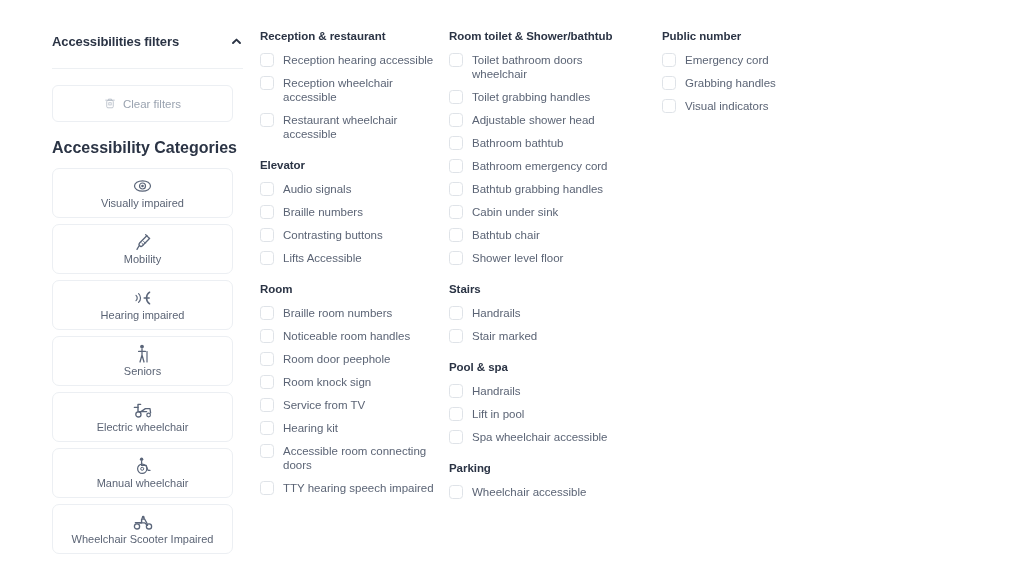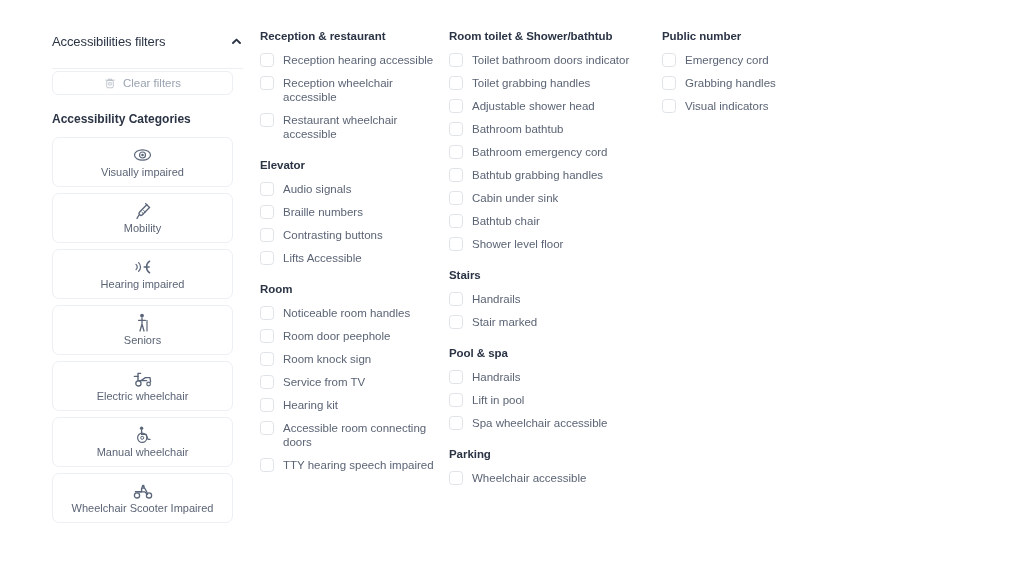--- a/index.html
+++ b/index.html
@@ -25,55 +25,55 @@
     width: 192px;
   }
   .panel-head {
     display: flex;
     align-items: center;
     justify-content: space-between;
     height: 22px;
   }
   .panel-title {
     font-size: 13px;
-    font-weight: normal;
+    font-weight: bold;
     color: #2b3445;
     letter-spacing: -0.1px;
   }
   .chevron {
     width: 16px; height: 16px;
     display: flex; align-items: center; justify-content: center;
     cursor: pointer;
   }
   .chevron svg { display: block; }
   .divider {
     margin-top: 16px;
     height: 1px;
     width: 191px;
     background: #edf0f3;
   }
   .clear-btn {
-    margin-top: 2px;
-    width: 181px; height: 24px;
+    margin-top: 16px;
+    width: 181px; height: 37px;
     border: 1px solid #eceff3;
     border-radius: 6px;
     background: #ffffff;
     display: flex; align-items: center; justify-content: center;
     gap: 7px;
     cursor: pointer;
   }
   .clear-btn .label {
     font-size: 11.5px;
     color: #9aa3b0;
   }
   .trash-icon { width: 12px; height: 13px; display:block; }
 
   .cats-title {
     margin-top: 17px;
-    font-size: 12px;
+    font-size: 16px;
     font-weight: bold;
     color: #2b3445;
   }
   .cat-list {
     margin-top: 11px;
     display: flex;
     flex-direction: column;
     gap: 6px;
   }
   .cat-card {
@@ -290,20 +290,24 @@
         </label>
         <label class="opt">
           <span class="cbx"></span>
           <span class="opt-label">Lifts Accessible</span>
         </label>
       </div>
       <div class="group">
         <div class="group-title">Room</div>
         <label class="opt">
           <span class="cbx"></span>
+          <span class="opt-label">Braille room numbers</span>
+        </label>
+        <label class="opt">
+          <span class="cbx"></span>
           <span class="opt-label">Noticeable room handles</span>
         </label>
         <label class="opt">
           <span class="cbx"></span>
           <span class="opt-label">Room door peephole</span>
         </label>
         <label class="opt">
           <span class="cbx"></span>
           <span class="opt-label">Room knock sign</span>
         </label>
@@ -323,21 +327,21 @@
           <span class="cbx"></span>
           <span class="opt-label">TTY hearing speech impaired</span>
         </label>
       </div>
     </div>
   <div class="col col-3">
       <div class="group">
         <div class="group-title">Room toilet &amp; Shower/bathtub</div>
         <label class="opt">
           <span class="cbx"></span>
-          <span class="opt-label">Toilet bathroom doors indicator</span>
+          <span class="opt-label">Toilet bathroom doors wheelchair</span>
         </label>
         <label class="opt">
           <span class="cbx"></span>
           <span class="opt-label">Toilet grabbing handles</span>
         </label>
         <label class="opt">
           <span class="cbx"></span>
           <span class="opt-label">Adjustable shower head</span>
         </label>
         <label class="opt">

